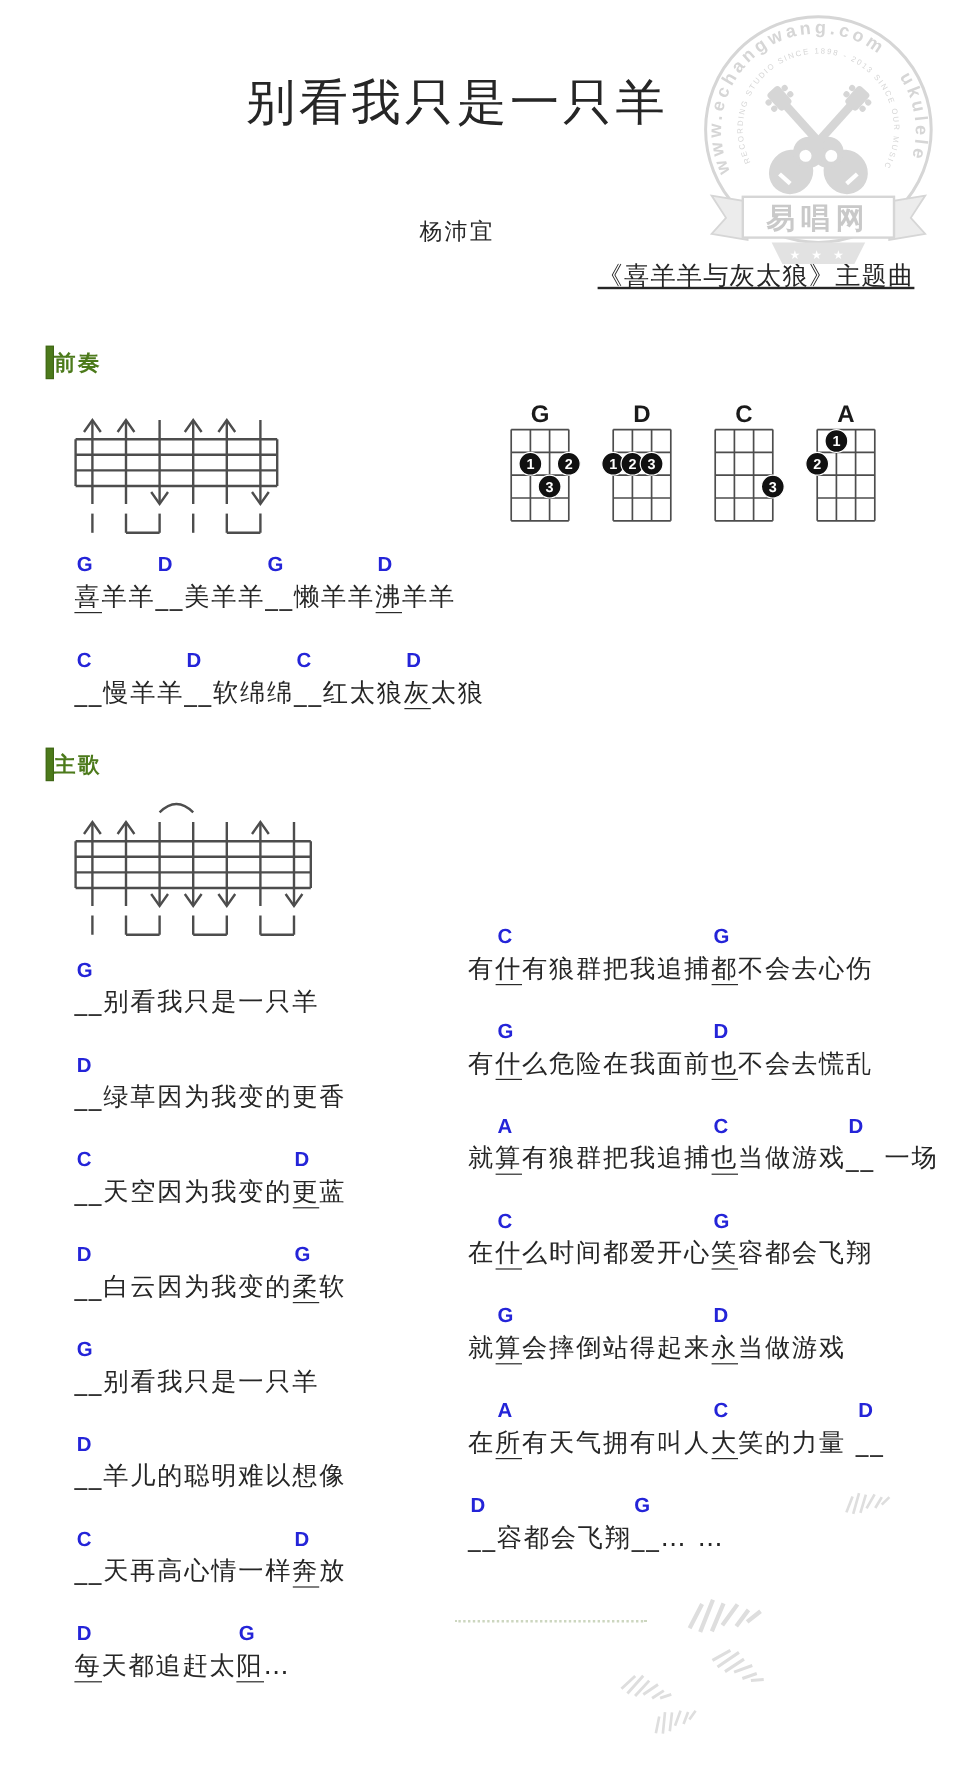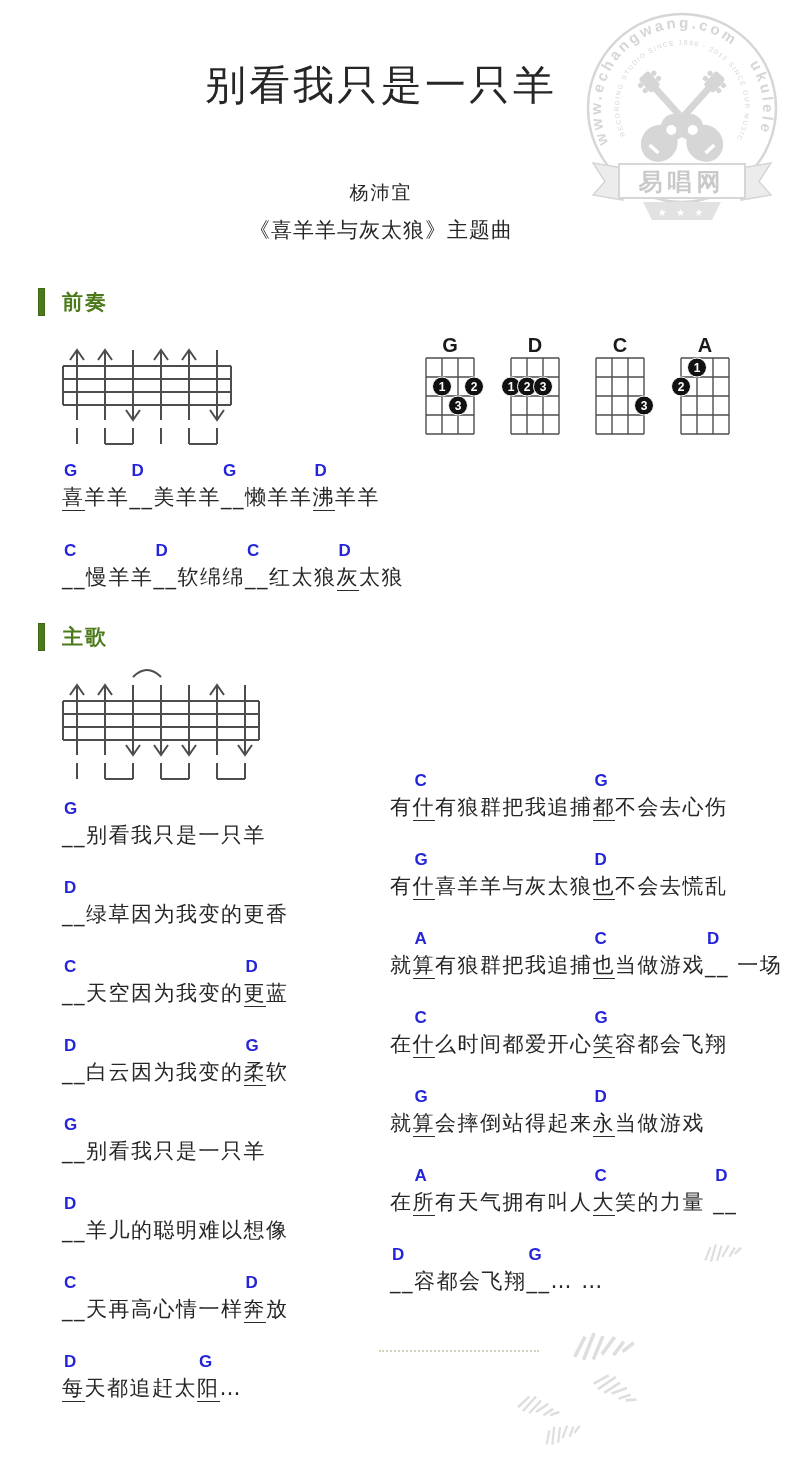--- a/index.html
+++ b/index.html
@@ -2,26 +2,26 @@
 <html style="--c-section: #4c7a1b; --c-chord: #2424d8; --c-text: #262626; --c-diagram: #4d4d4d; --c-logo: #d6d6d6; --c-footer: #c8c8c8; --c-dotline: #ccd6bf;"><head>
 <meta charset="utf-8">
 <style>
   html,body{margin:0;padding:0;background:#ffffff;}
   .page{position:relative;width:800px;height:1458px;background:#fff;overflow:hidden;
         font-family:"DejaVu Sans","Liberation Sans",sans-serif;color:var(--c-text,#222);}
   .title{position:absolute;top:58px;left:0;width:762px;text-align:center;
          font-size:41px;font-weight:500;letter-spacing:3px;}
   .artist{position:absolute;top:150px;left:0;width:762px;text-align:center;
           font-size:19px;letter-spacing:2px;margin-top:30px;}
-  .subtitle{position:absolute;top:216px;left:0;width:762px;text-align:center;
-            font-size:21px;letter-spacing:1px;}
+  .subtitle{position:absolute;top:216px;left:0;width:762px;text-align:right;
+            font-size:21px;letter-spacing:1px;text-decoration:underline;}
   .section-header{position:absolute;left:38px;display:flex;align-items:center;}
   .section-bar{width:7px;height:28px;background:var(--c-section,#4c7a1b);
                border:1px solid rgba(0,0,0,0.15);box-sizing:border-box;}
-  .section-label{margin-left:17px;font-size:21px;font-weight:bold;
+  .section-label{font-size:18px;font-weight:bold;
                  color:var(--c-section,#4c7a1b);letter-spacing:2px;}
   .strum{position:absolute;}
   .chord-row{position:absolute;display:flex;gap:13px;}
   .lyrics{position:absolute;}
   .lyric-line{position:relative;padding-top:21px;height:30px;line-height:30px;
               margin-bottom:28px;white-space:nowrap;font-size:21px;letter-spacing:1.5px;}
   .lyrics.intro .lyric-line{margin-bottom:29px;}
   .seg{position:relative;display:inline-block;}
   .chord{position:absolute;top:-20px;left:2px;font-size:17px;line-height:1;font-weight:bold;
          color:var(--c-chord,#2424d8);letter-spacing:0;
@@ -237,21 +237,21 @@
       <div class="lyric-line"><span class="seg"><span class="chord">D</span><span class="txt">__</span></span><span class="seg"><span class="txt">绿草因为我变的更香</span></span></div>
       <div class="lyric-line"><span class="seg"><span class="chord">C</span><span class="txt">__</span></span><span class="seg"><span class="txt">天空因为我变的</span></span><span class="seg"><span class="chord">D</span><span class="txt u">更</span></span><span class="seg"><span class="txt">蓝</span></span></div>
       <div class="lyric-line"><span class="seg"><span class="chord">D</span><span class="txt">__</span></span><span class="seg"><span class="txt">白云因为我变的</span></span><span class="seg"><span class="chord">G</span><span class="txt u">柔</span></span><span class="seg"><span class="txt">软</span></span></div>
       <div class="lyric-line"><span class="seg"><span class="chord">G</span><span class="txt">__</span></span><span class="seg"><span class="txt">别看我只是一只羊</span></span></div>
       <div class="lyric-line"><span class="seg"><span class="chord">D</span><span class="txt">__</span></span><span class="seg"><span class="txt">羊儿的聪明难以想像</span></span></div>
       <div class="lyric-line"><span class="seg"><span class="chord">C</span><span class="txt">__</span></span><span class="seg"><span class="txt">天再高心情一样</span></span><span class="seg"><span class="chord">D</span><span class="txt u">奔</span></span><span class="seg"><span class="txt">放</span></span></div>
       <div class="lyric-line"><span class="seg"><span class="chord">D</span><span class="txt u">每</span></span><span class="seg"><span class="txt">天都追赶太</span></span><span class="seg"><span class="chord">G</span><span class="txt u">阳</span></span><span class="seg"><span class="txt">…</span></span></div>
     </div>
   <div class="lyrics" style="left:390px;top:771px">
       <div class="lyric-line"><span class="seg"><span class="txt">有</span></span><span class="seg"><span class="chord">C</span><span class="txt u">什</span></span><span class="seg"><span class="txt">有狼群把我追捕</span></span><span class="seg"><span class="chord">G</span><span class="txt u">都</span></span><span class="seg"><span class="txt">不会去心伤</span></span></div>
-      <div class="lyric-line"><span class="seg"><span class="txt">有</span></span><span class="seg"><span class="chord">G</span><span class="txt u">什</span></span><span class="seg"><span class="txt">喜羊羊与灰太狼</span></span><span class="seg"><span class="chord">D</span><span class="txt u">也</span></span><span class="seg"><span class="txt">不会去慌乱</span></span></div>
+      <div class="lyric-line"><span class="seg"><span class="txt">有</span></span><span class="seg"><span class="chord">G</span><span class="txt u">什</span></span><span class="seg"><span class="txt">么危险在我面前</span></span><span class="seg"><span class="chord">D</span><span class="txt u">也</span></span><span class="seg"><span class="txt">不会去慌乱</span></span></div>
       <div class="lyric-line"><span class="seg"><span class="txt">就</span></span><span class="seg"><span class="chord">A</span><span class="txt u">算</span></span><span class="seg"><span class="txt">有狼群把我追捕</span></span><span class="seg"><span class="chord">C</span><span class="txt u">也</span></span><span class="seg"><span class="txt">当做游戏</span></span><span class="seg"><span class="chord">D</span><span class="txt">__</span></span><span class="seg"><span class="txt">&nbsp;一场</span></span></div>
       <div class="lyric-line"><span class="seg"><span class="txt">在</span></span><span class="seg"><span class="chord">C</span><span class="txt u">什</span></span><span class="seg"><span class="txt">么时间都爱开心</span></span><span class="seg"><span class="chord">G</span><span class="txt u">笑</span></span><span class="seg"><span class="txt">容都会飞翔</span></span></div>
       <div class="lyric-line"><span class="seg"><span class="txt">就</span></span><span class="seg"><span class="chord">G</span><span class="txt u">算</span></span><span class="seg"><span class="txt">会摔倒站得起来</span></span><span class="seg"><span class="chord">D</span><span class="txt u">永</span></span><span class="seg"><span class="txt">当做游戏</span></span></div>
       <div class="lyric-line"><span class="seg"><span class="txt">在</span></span><span class="seg"><span class="chord">A</span><span class="txt u">所</span></span><span class="seg"><span class="txt">有天气拥有叫人</span></span><span class="seg"><span class="chord">C</span><span class="txt u">大</span></span><span class="seg"><span class="txt">笑的力量&nbsp;</span></span><span class="seg"><span class="chord">D</span><span class="txt">__</span></span></div>
       <div class="lyric-line"><span class="seg"><span class="chord">D</span><span class="txt">__</span></span><span class="seg"><span class="txt">容都会飞翔</span></span><span class="seg"><span class="chord">G</span><span class="txt">__</span></span><span class="seg"><span class="txt">…&nbsp;…</span></span></div>
     </div>
 
   <div class="footer-dotline"></div>
 
   <div class="scribbles" id="scribbles"><svg width="800" height="1473" viewBox="0 0 800 1473">

